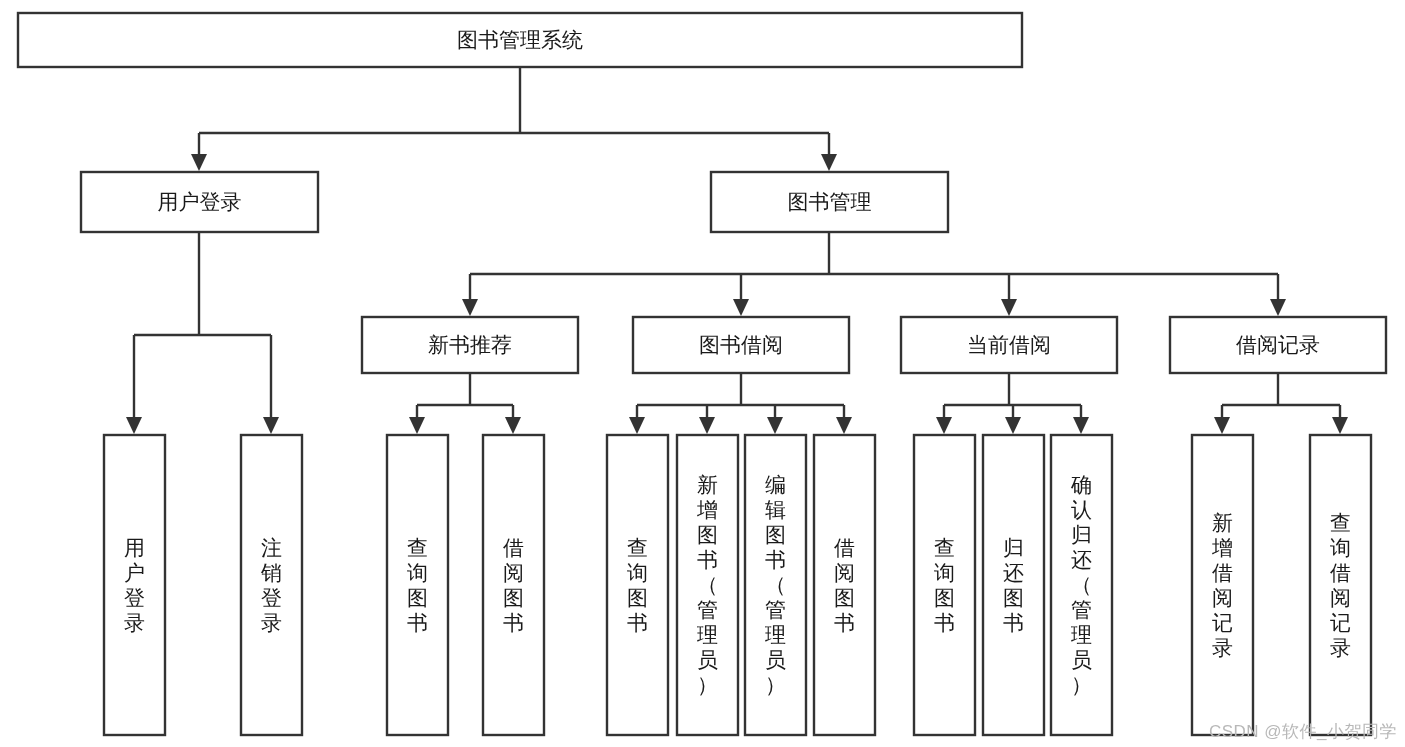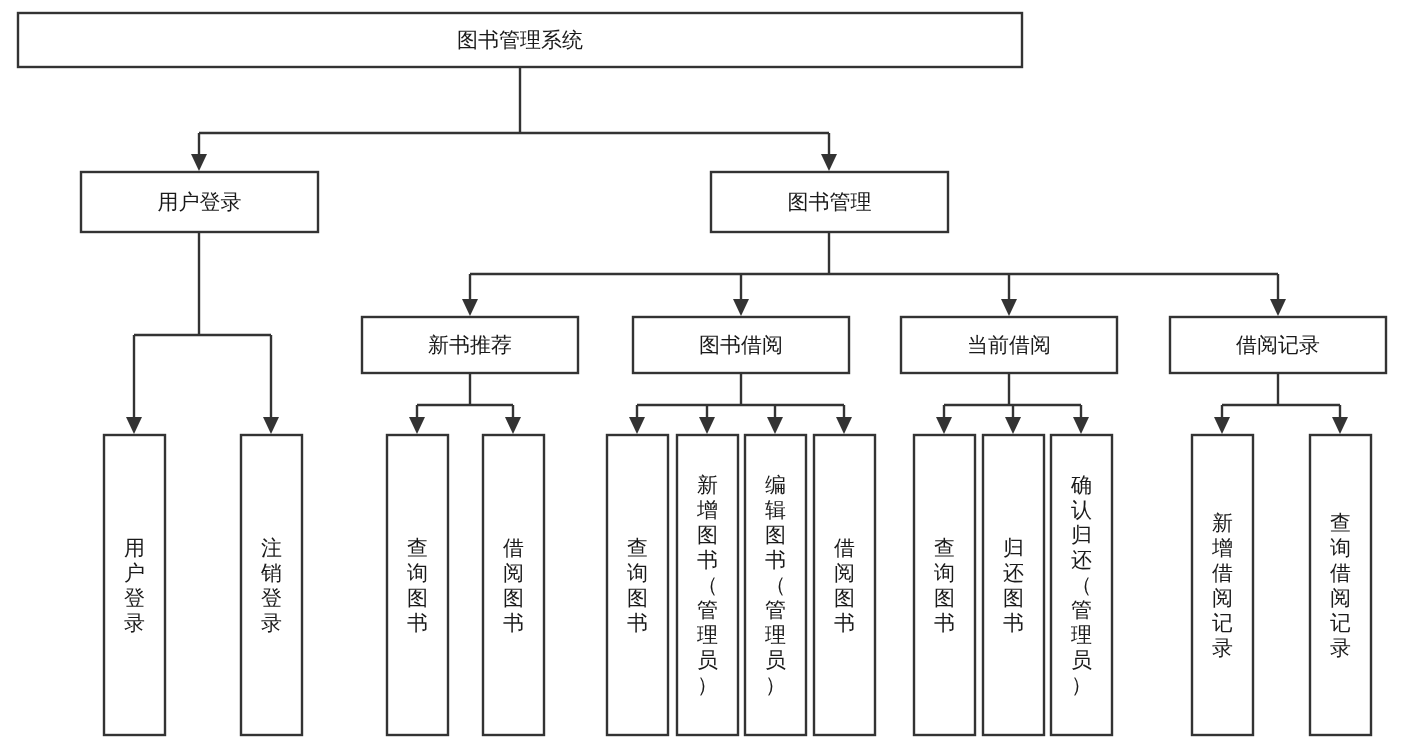--- a/index.html
+++ b/index.html
@@ -215,13 +215,14 @@
         <g>
           <rect x="1192" y="435" width="61" height="300" class="node-box"></rect>
           <text x="1222.5" class="node-label-v" y="529.5"><tspan x="1222.5" dy="0">新</tspan><tspan x="1222.5" dy="25">增</tspan><tspan x="1222.5" dy="25">借</tspan><tspan x="1222.5" dy="25">阅</tspan><tspan x="1222.5" dy="25">记</tspan><tspan x="1222.5" dy="25">录</tspan></text>
         </g>
         <g>
           <rect x="1310" y="435" width="61" height="300" class="node-box"></rect>
           <text x="1340.5" class="node-label-v" y="529.5"><tspan x="1340.5" dy="0">查</tspan><tspan x="1340.5" dy="25">询</tspan><tspan x="1340.5" dy="25">借</tspan><tspan x="1340.5" dy="25">阅</tspan><tspan x="1340.5" dy="25">记</tspan><tspan x="1340.5" dy="25">录</tspan></text>
         </g>
       </g>
   </svg>
+  <div class="watermark">CSDN @软件_小贺同学</div>
 </div>
 
 </body></html>

